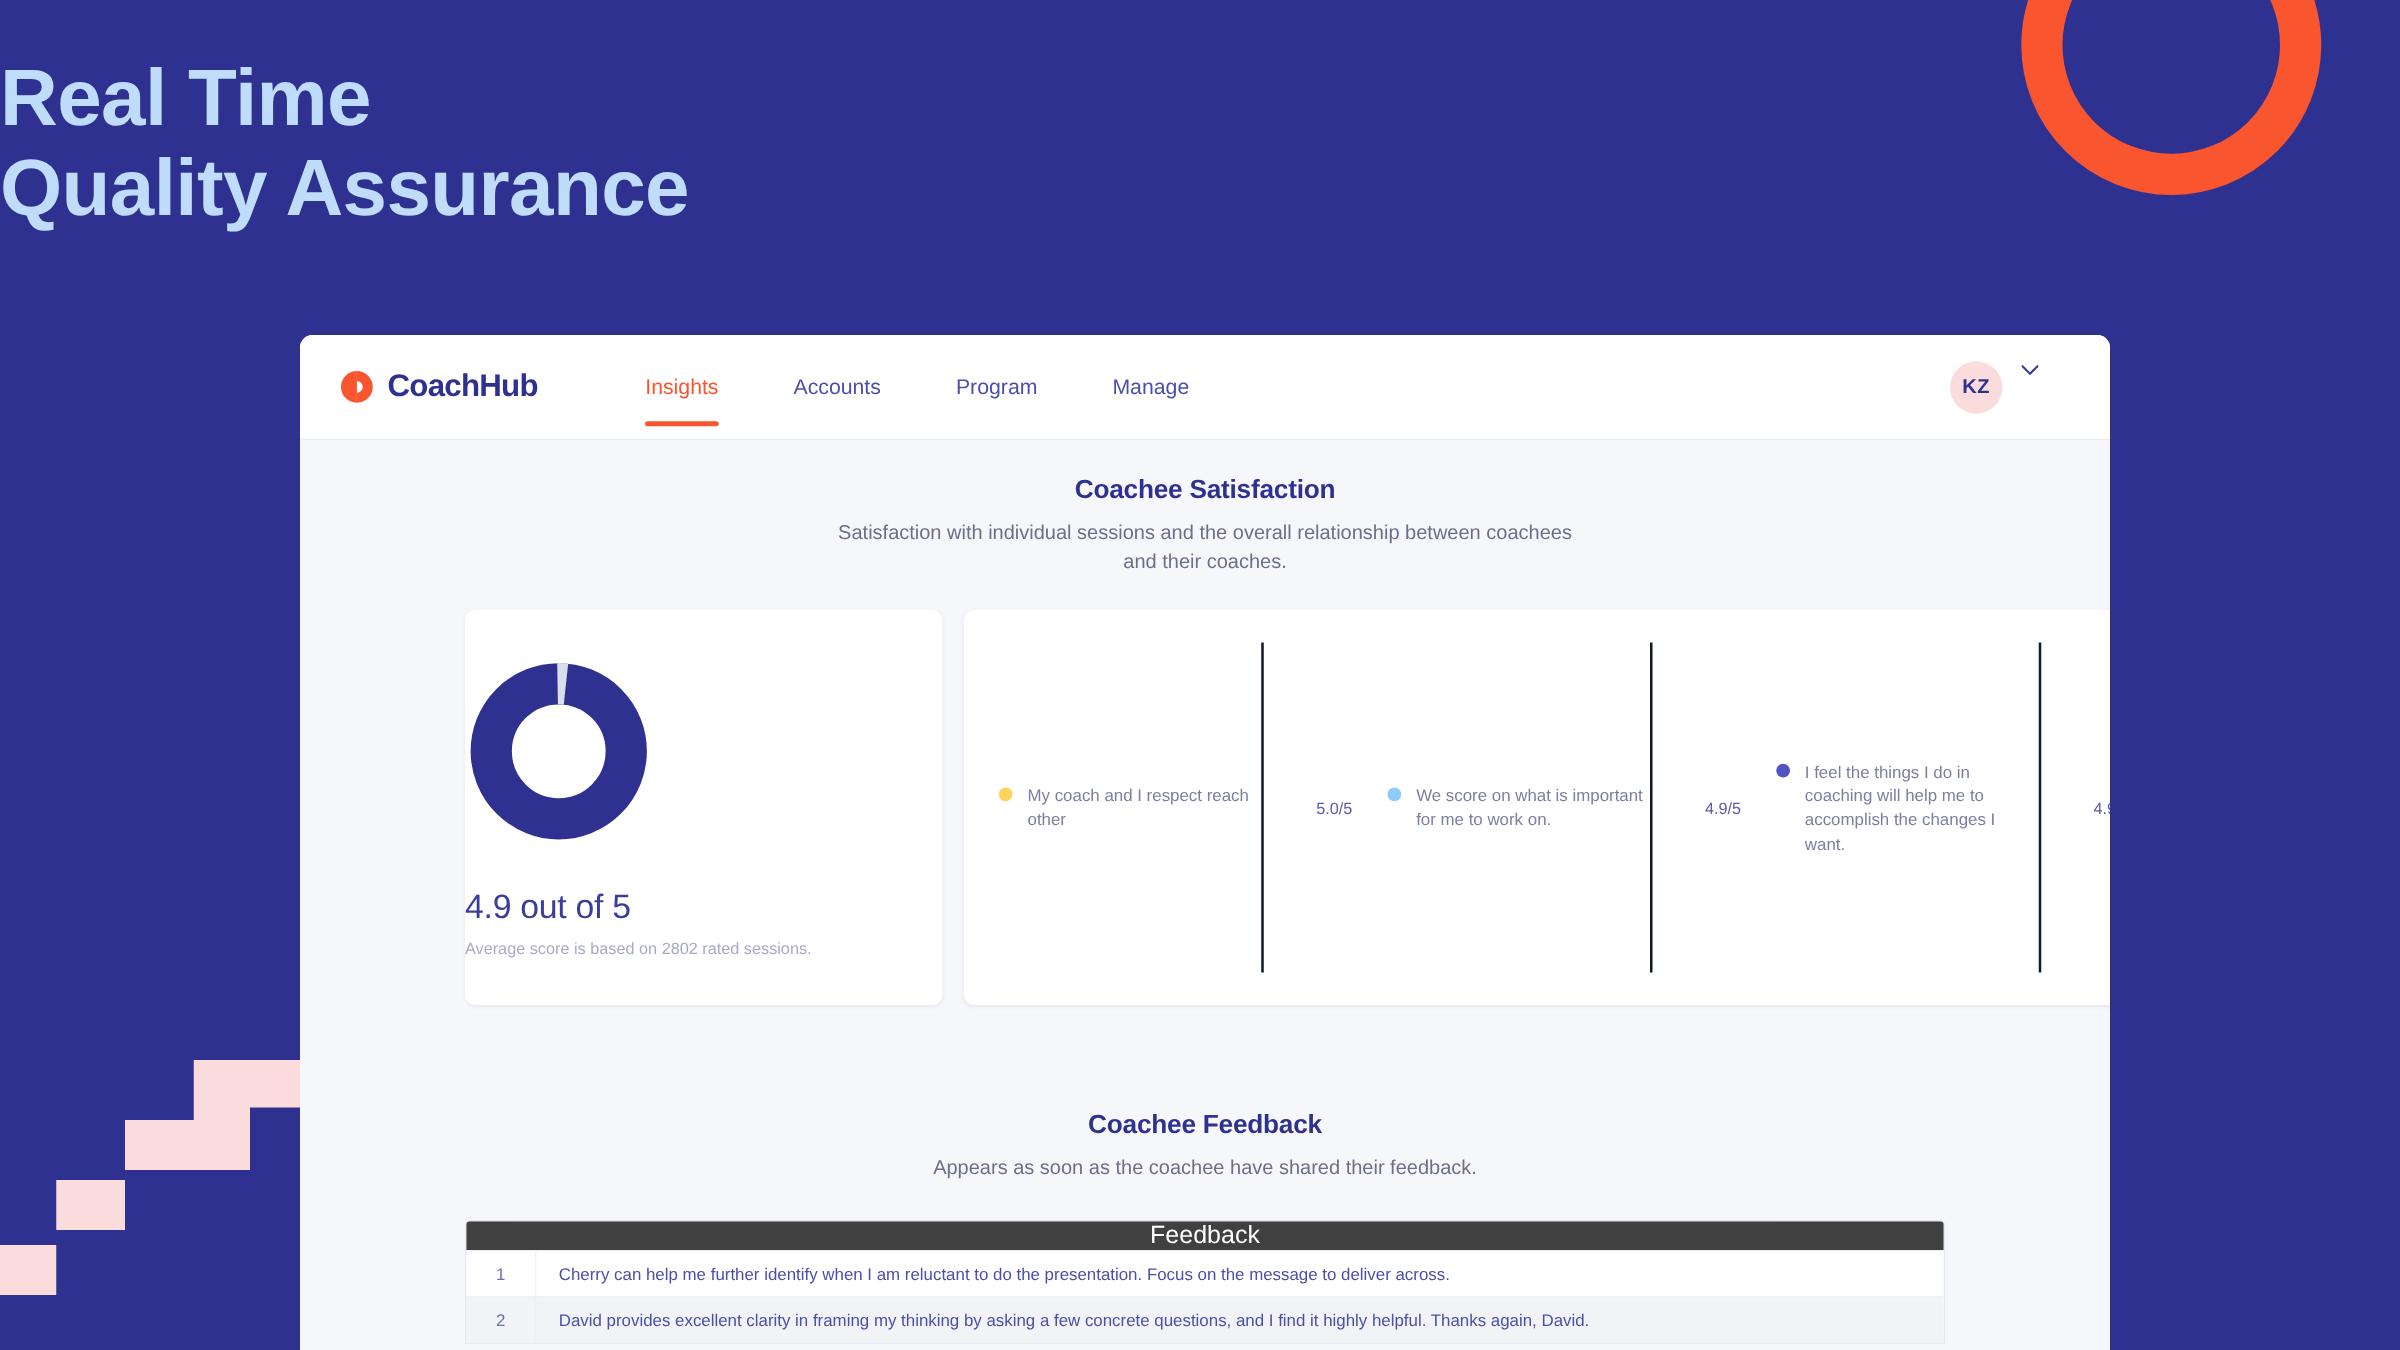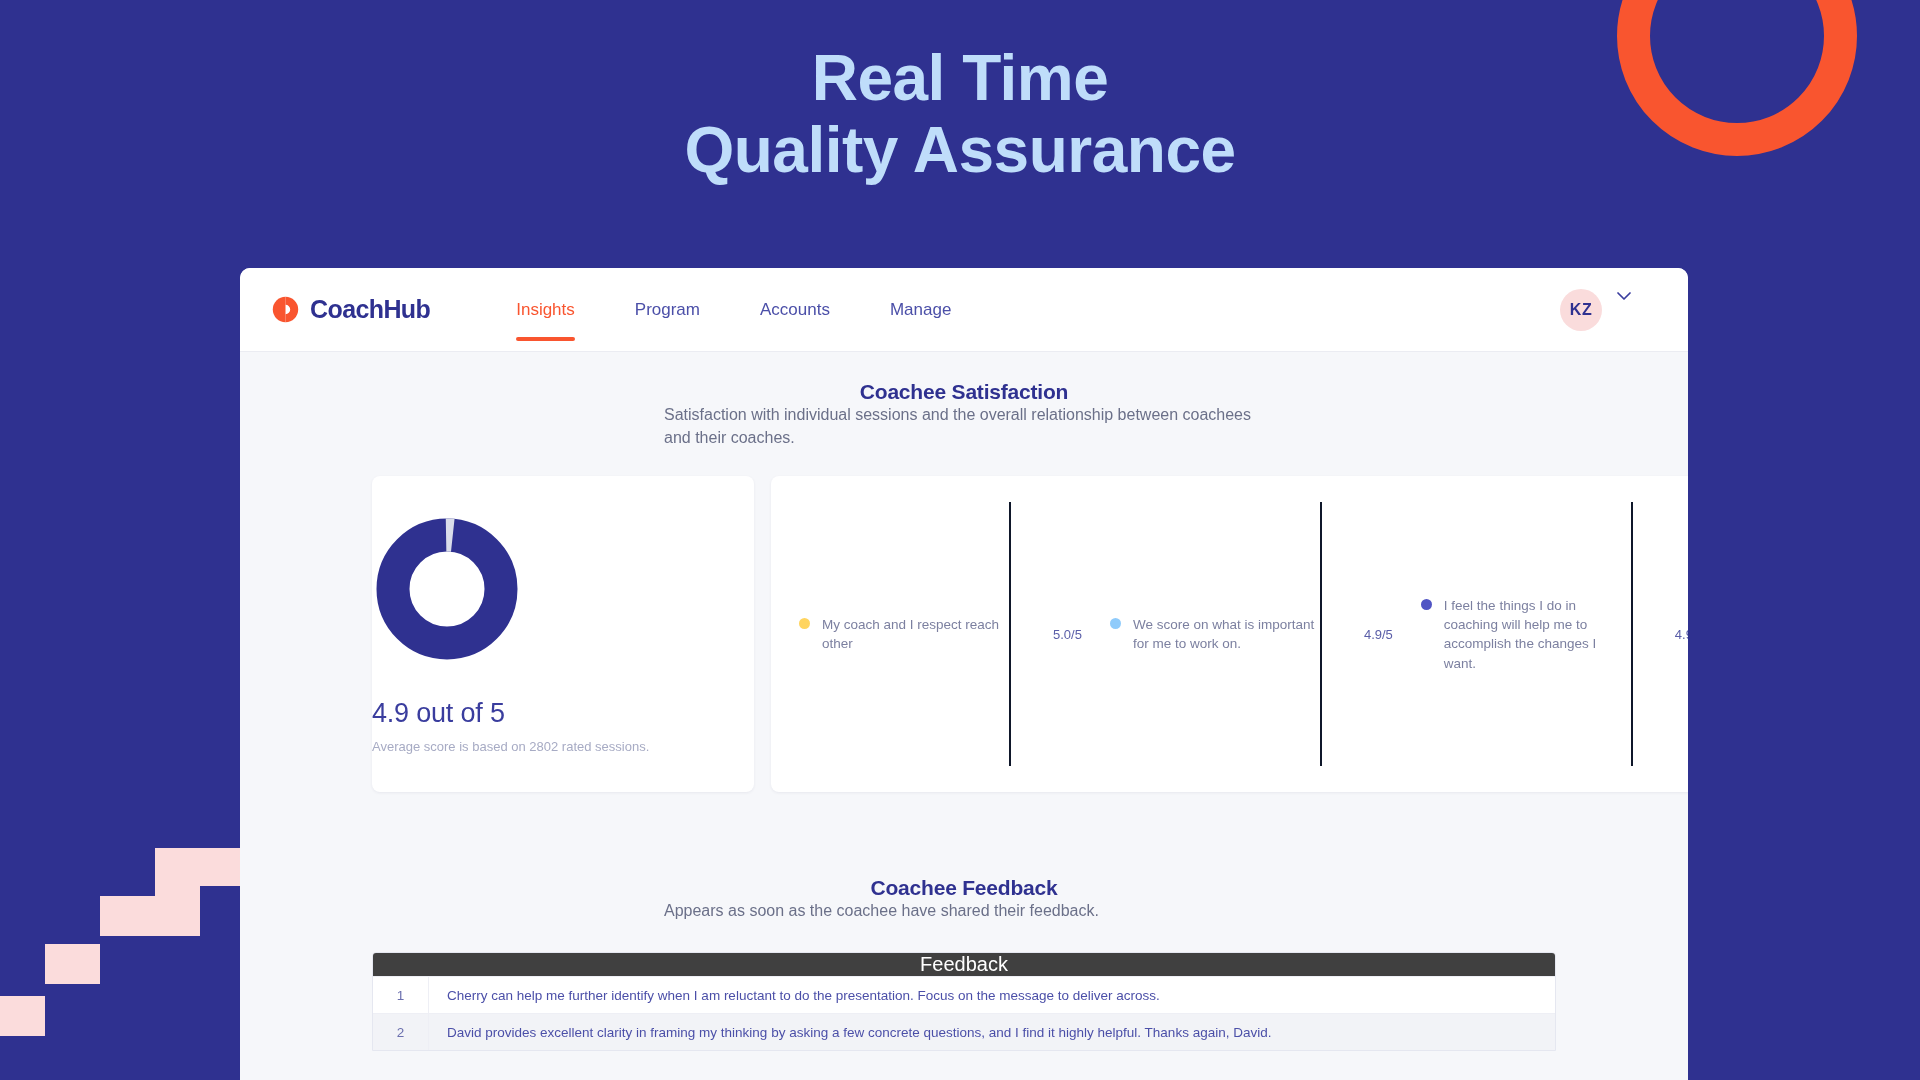--- a/index.html
+++ b/index.html
@@ -37,21 +37,21 @@
     width: 260px;
     height: 232px;
   }
 
   
   #hero {
     position: absolute;
     top: 42px;
     left: 0;
     width: 1920px;
-    text-align: center;
+    text-align: left;
     color: #BFDDFA;
     font-size: 64px;
     font-weight: bold;
     line-height: 1.13;
     letter-spacing: -0.5px;
   }
   #hero .line { display: block; }
 
   
   #app-panel {
@@ -147,23 +147,25 @@
   #content { padding: 28px 0 0 0; }
 
   .section-title {
     text-align: center;
     font-size: 21px;
     font-weight: bold;
     color: #2F3190;
     letter-spacing: -0.2px;
   }
   .section-sub {
+    text-align: center;
     font-size: 16px;
     color: #6B7089;
     line-height: 1.42;
+    margin-top: 12px;
     max-width: 600px;
     margin-left: auto;
     margin-right: auto;
   }
 
   
   #cards-row {
     display: flex;
     gap: 17px;
     padding: 0 132px;
@@ -318,24 +320,24 @@
           </svg>
         </div>
         <div id="brand-name">CoachHub</div>
       </div>
 
       <div id="nav-tabs">
         <div class="nav-tab active">
           <span>Insights</span>
         </div>
         <div class="nav-tab">
+          <span>Accounts</span>
+        </div>
+        <div class="nav-tab">
           <span>Program</span>
-        </div>
-        <div class="nav-tab">
-          <span>Accounts</span>
         </div>
         <div class="nav-tab">
           <span>Manage</span>
         </div>
       </div>
 
       <div id="nav-right">
         <div id="avatar">KZ</div>
         <div id="avatar-caret">
           <svg width="14" height="9" viewBox="0 0 14 9">

